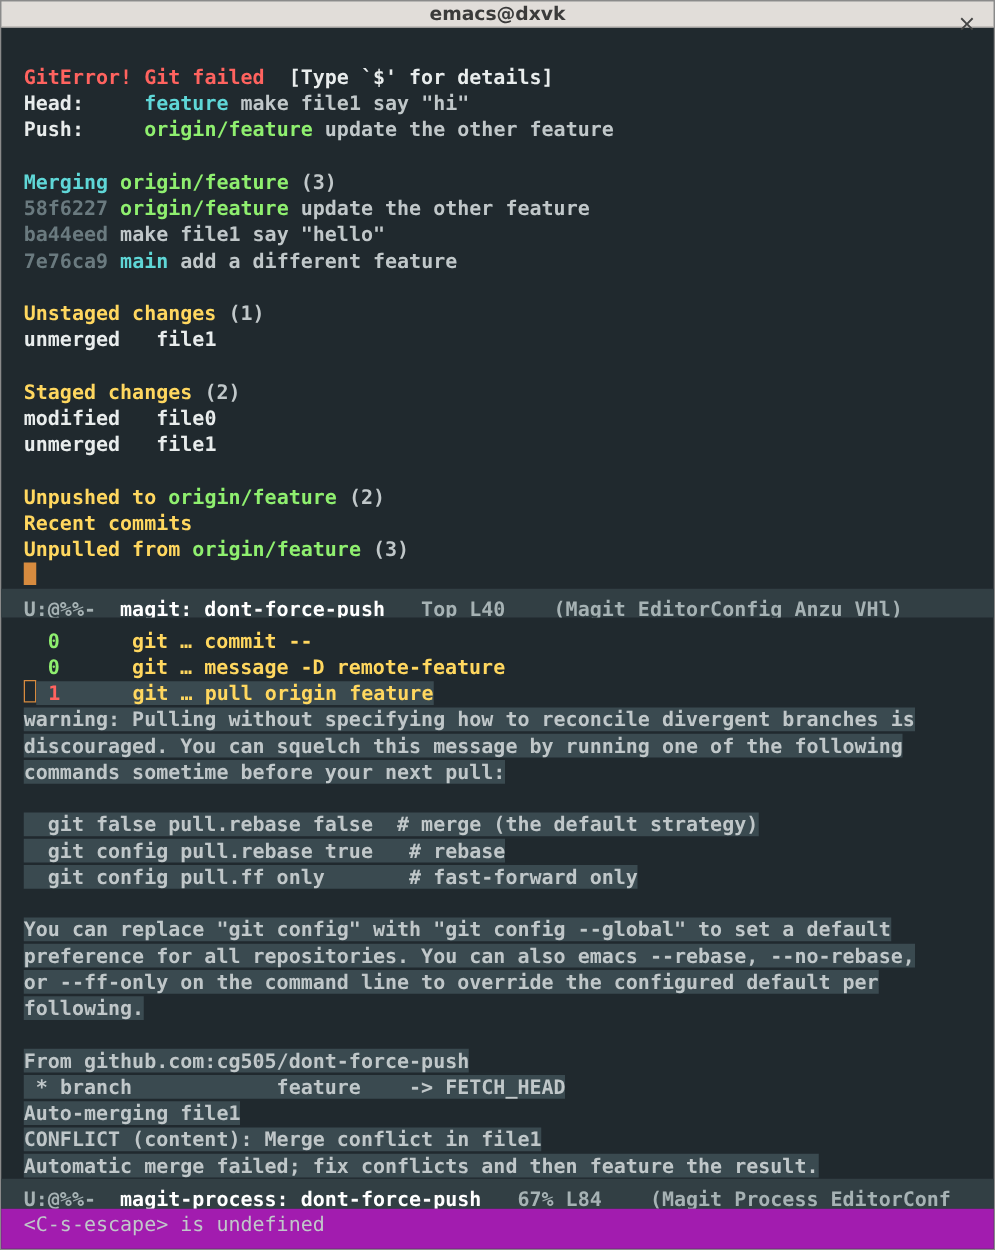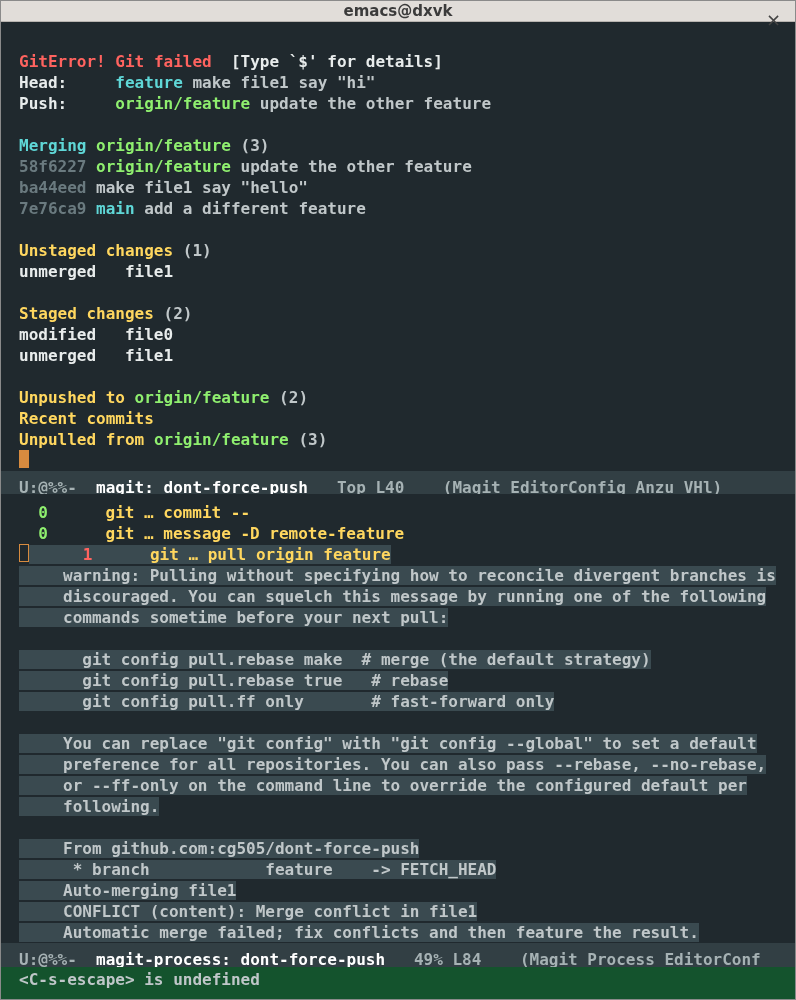--- a/index.html
+++ b/index.html
@@ -56,24 +56,24 @@
     color: #a6b2b4;
     padding: 6px 18px;
     font-weight: 600;
     line-height: 22px;
     white-space: pre;
     overflow: hidden;
   }
   .mode-line .buf-name { color: #ffffff; font-weight: 700; }
 
   .echo {
-    background: #14532d;
+    background: #a21caf;
     color: #c0c7c9;
     padding: 2px 18px 8px 18px;
-    font-weight: 700;
+    font-weight: 400;
     line-height: 22px;
     white-space: pre;
   }
 
   
   .c-red    { color: #ff635f; }
   .c-cyan   { color: #5fd7d7; }
   .c-green  { color: #8fef6f; }
   .c-yellow { color: #ffd75f; }
   .c-dim    { color: #6a7a7f; }
@@ -90,21 +90,20 @@
   .cursor-outline {
     display: inline-block;
     width: 10px;
     height: 18px;
     border: 1px solid #d78b3f;
     vertical-align: -2px;
   }
 
   .hl-sel {
     background: #3a4a50;
-    padding-left: 44px;
   }
 
   .proc-line { }
   .proc-num0 { color: #8fef6f; }
   .proc-num1 { color: #ff635f; }
   .proc-cmd  { color: #ffd75f; margin-left: 48px; }
 </style>
 </head>
 <body>
 
@@ -140,32 +139,32 @@
 
   <div class="mode-line"><span>U:@%%-  </span><span class="buf-name">magit: dont-force-push</span><span>   Top L40    (Magit EditorConfig Anzu VHl)</span></div>
 
   <div class="buffer buf-proc"><span class="proc-line">  <span class="proc-num0">0</span> <span class="proc-cmd">git … commit --</span></span>
 <span class="proc-line">  <span class="proc-num0">0</span> <span class="proc-cmd">git … message -D remote-feature</span></span>
 <span class="proc-line"><span class="cursor-outline"></span><span class="hl-sel"> <span class="proc-num1">1</span> <span class="proc-cmd">git … pull origin feature</span></span></span>
 <span class="hl-sel">warning: Pulling without specifying how to reconcile divergent branches is</span>
 <span class="hl-sel">discouraged. You can squelch this message by running one of the following</span>
 <span class="hl-sel">commands sometime before your next pull:</span>
 
-<span class="hl-sel">  git config pull.rebase make  # merge (the default strategy)</span>
+<span class="hl-sel">  git false pull.rebase false  # merge (the default strategy)</span>
 <span class="hl-sel">  git config pull.rebase true   # rebase</span>
 <span class="hl-sel">  git config pull.ff only       # fast-forward only</span>
 
 <span class="hl-sel">You can replace "git config" with "git config --global" to set a default</span>
-<span class="hl-sel">preference for all repositories. You can also pass --rebase, --no-rebase,</span>
+<span class="hl-sel">preference for all repositories. You can also emacs --rebase, --no-rebase,</span>
 <span class="hl-sel">or --ff-only on the command line to override the configured default per</span>
 <span class="hl-sel">following.</span>
 
 <span class="hl-sel">From github.com:cg505/dont-force-push</span>
 <span class="hl-sel"> * branch            feature    -&gt; FETCH_HEAD</span>
 <span class="hl-sel">Auto-merging file1</span>
 <span class="hl-sel">CONFLICT (content): Merge conflict in file1</span>
 <span class="hl-sel">Automatic merge failed; fix conflicts and then feature the result.</span></div>
 
-  <div class="mode-line"><span>U:@%%-  </span><span class="buf-name">magit-process: dont-force-push</span><span>   49% L84    (Magit Process EditorConf</span></div>
+  <div class="mode-line"><span>U:@%%-  </span><span class="buf-name">magit-process: dont-force-push</span><span>   67% L84    (Magit Process EditorConf</span></div>
 
   <div class="echo"><span>&lt;C-s-escape&gt; is undefined</span></div>
 
 </div>
 
 </body></html>

